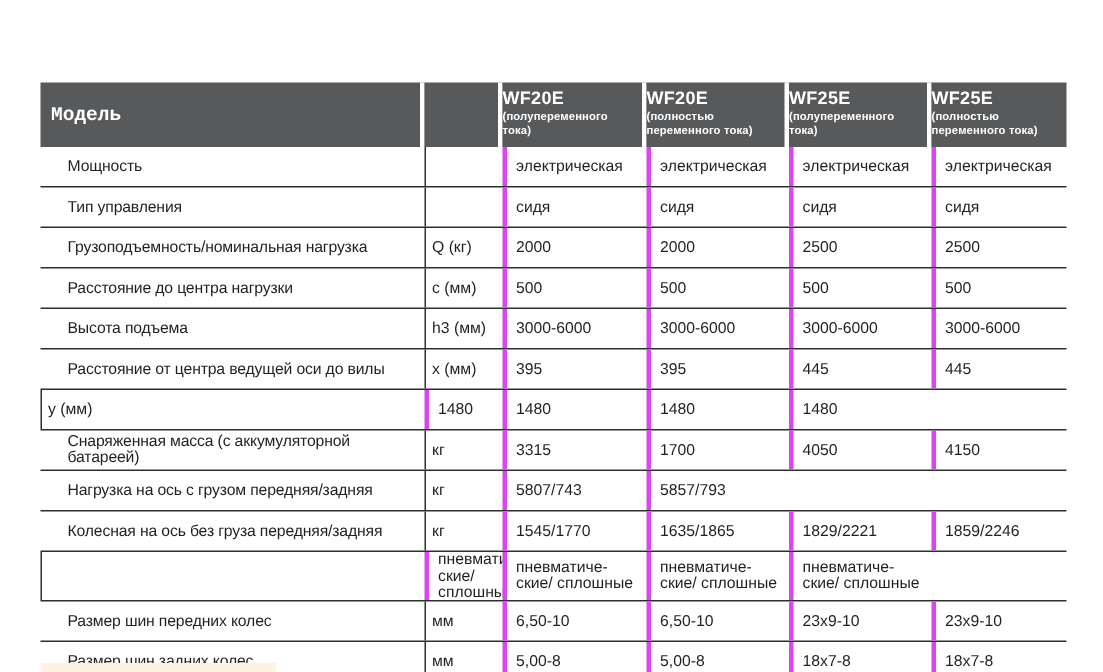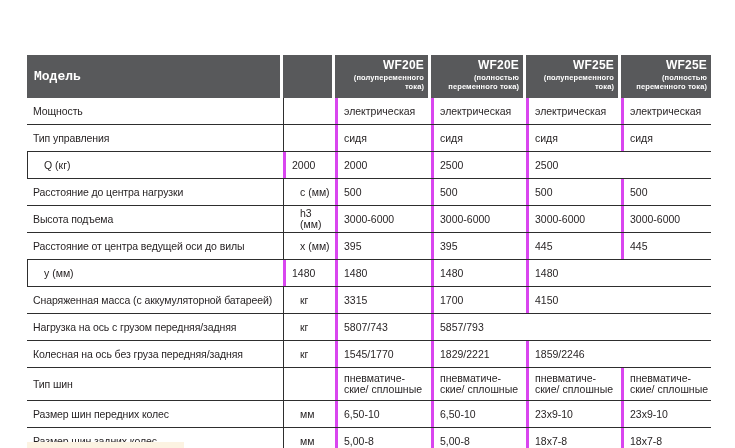--- a/index.html
+++ b/index.html
@@ -20,34 +20,34 @@
     background: #58595b; color: #ffffff;
     box-sizing: border-box; height: 43px;
     border-right: 3px solid #ffffff;
   }
   .thead .cell:last-child { border-right: none; }
   .thead .model-label-cell {
     display: flex; align-items: center;
     font-size: 13px; font-weight: bold; padding-left: 7px; font-family: Liberation Mono, monospace;
   }
   .thead .unit-head-cell { }
-  .thead .model-cell { padding: 4px 4px 2px 0; text-align: right; }
+  .thead .model-cell { padding: 4px 4px 2px 0; }
   .model-name { font-size: 12px; font-weight: bold; line-height: 13px; letter-spacing: 0.2px; }
   .model-sub { font-size: 7.5px; font-weight: bold; line-height: 8.5px; margin-top: 2px; letter-spacing: 0.1px; }
   
   .tbody .trow { border-bottom: 1px solid #2e2e2e; }
   .tbody .cell {
     box-sizing: border-box; height: 26px;
     display: flex; align-items: center;
     font-size: 10.5px; line-height: 11px;
     overflow: hidden; white-space: pre-line;
   }
   .tbody .trow.tall .cell { height: 32px; }
-  .cell.param { padding-left: 6px; letter-spacing: -0.1px; }
-  .cell.unit  { padding-left: 16px; border-left: 1px solid #2e2e2e; }
+  .cell.param { padding-left: 6px; letter-spacing: -0.1px; margin-left: 12px; }
+  .cell.unit  { padding-left: 4px; border-left: 1px solid #2e2e2e; }
   .cell.val   { padding-left: 6px; border-left: 3px solid #d946ef; font-weight: normal; }
   
   .accent-strip {
     position: absolute; left: 27px; top: 442px; width: 157px; height: 6px;
     background: #fcf3e2;
   }
 </style>
 </head>
 <body>
 
@@ -87,20 +87,21 @@
   <div class="trow grid-row">
     <div class="cell param">Тип управления</div>
     <div class="cell unit"></div>
     <div class="cell val">сидя</div>
     <div class="cell val">сидя</div>
     <div class="cell val">сидя</div>
     <div class="cell val">сидя</div>
   </div>
 
   <div class="trow grid-row">
+    <div class="cell param">Грузоподъемность/номинальная нагрузка</div>
     <div class="cell unit">Q (кг)</div>
     <div class="cell val">2000</div>
     <div class="cell val">2000</div>
     <div class="cell val">2500</div>
     <div class="cell val">2500</div>
   </div>
 
   <div class="trow grid-row">
     <div class="cell param">Расстояние до центра нагрузки</div>
     <div class="cell unit">c (мм)</div>
@@ -134,40 +135,41 @@
     <div class="cell val">1480</div>
     <div class="cell val">1480</div>
     <div class="cell val">1480</div>
   </div>
 
   <div class="trow grid-row">
     <div class="cell param">Снаряженная масса (с аккумуляторной батареей)</div>
     <div class="cell unit">кг</div>
     <div class="cell val">3315</div>
     <div class="cell val">1700</div>
+    <div class="cell val">4050</div>
     <div class="cell val">4150</div>
   </div>
 
   <div class="trow grid-row">
     <div class="cell param">Нагрузка на ось с грузом передняя/задняя</div>
     <div class="cell unit">кг</div>
     <div class="cell val">5807/743</div>
     <div class="cell val">5857/793</div>
   </div>
 
   <div class="trow grid-row">
     <div class="cell param">Колесная на ось без груза передняя/задняя</div>
     <div class="cell unit">кг</div>
     <div class="cell val">1545/1770</div>
+    <div class="cell val">1635/1865</div>
     <div class="cell val">1829/2221</div>
     <div class="cell val">1859/2246</div>
   </div>
 
   <div class="trow grid-row tall">
-    <div class="cell param">Тип шин</div>
     <div class="cell unit"></div>
     <div class="cell val">пневматиче-
 ские/ сплошные</div>
     <div class="cell val">пневматиче-
 ские/ сплошные</div>
     <div class="cell val">пневматиче-
 ские/ сплошные</div>
     <div class="cell val">пневматиче-
 ские/ сплошные</div>
   </div>

